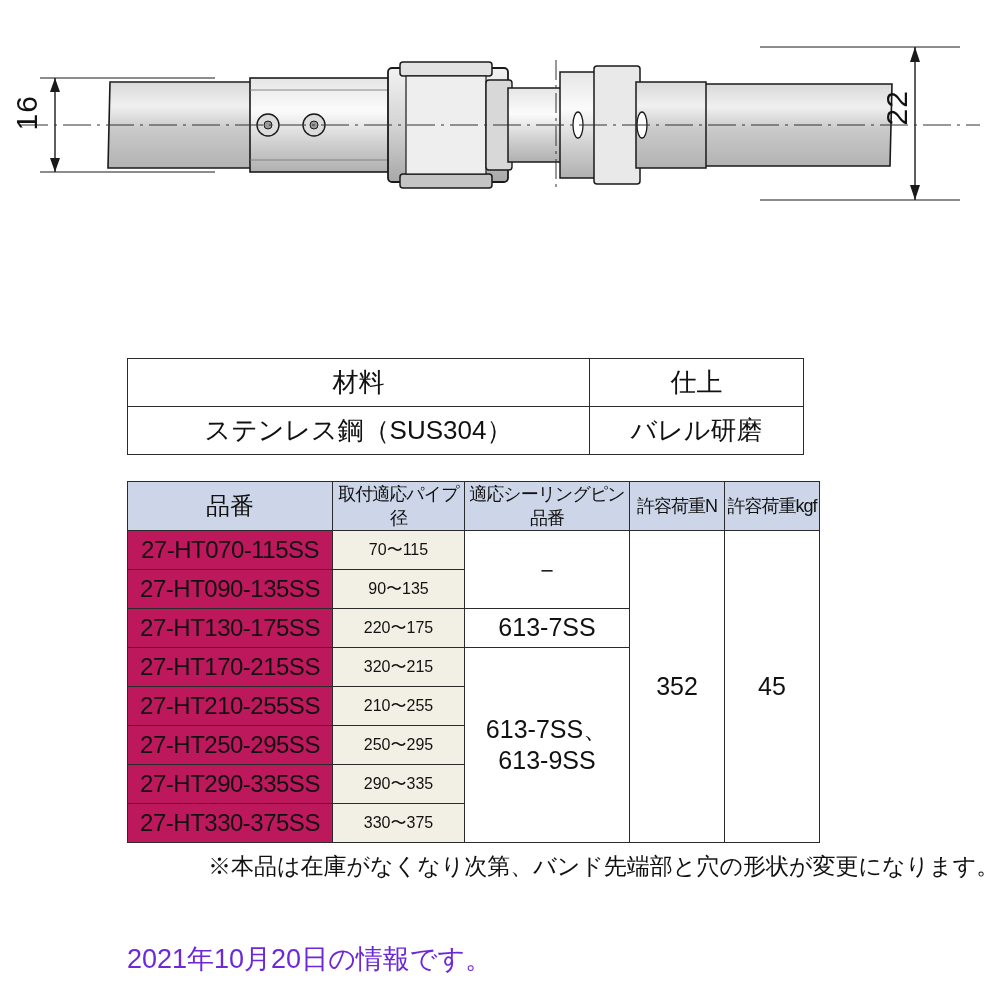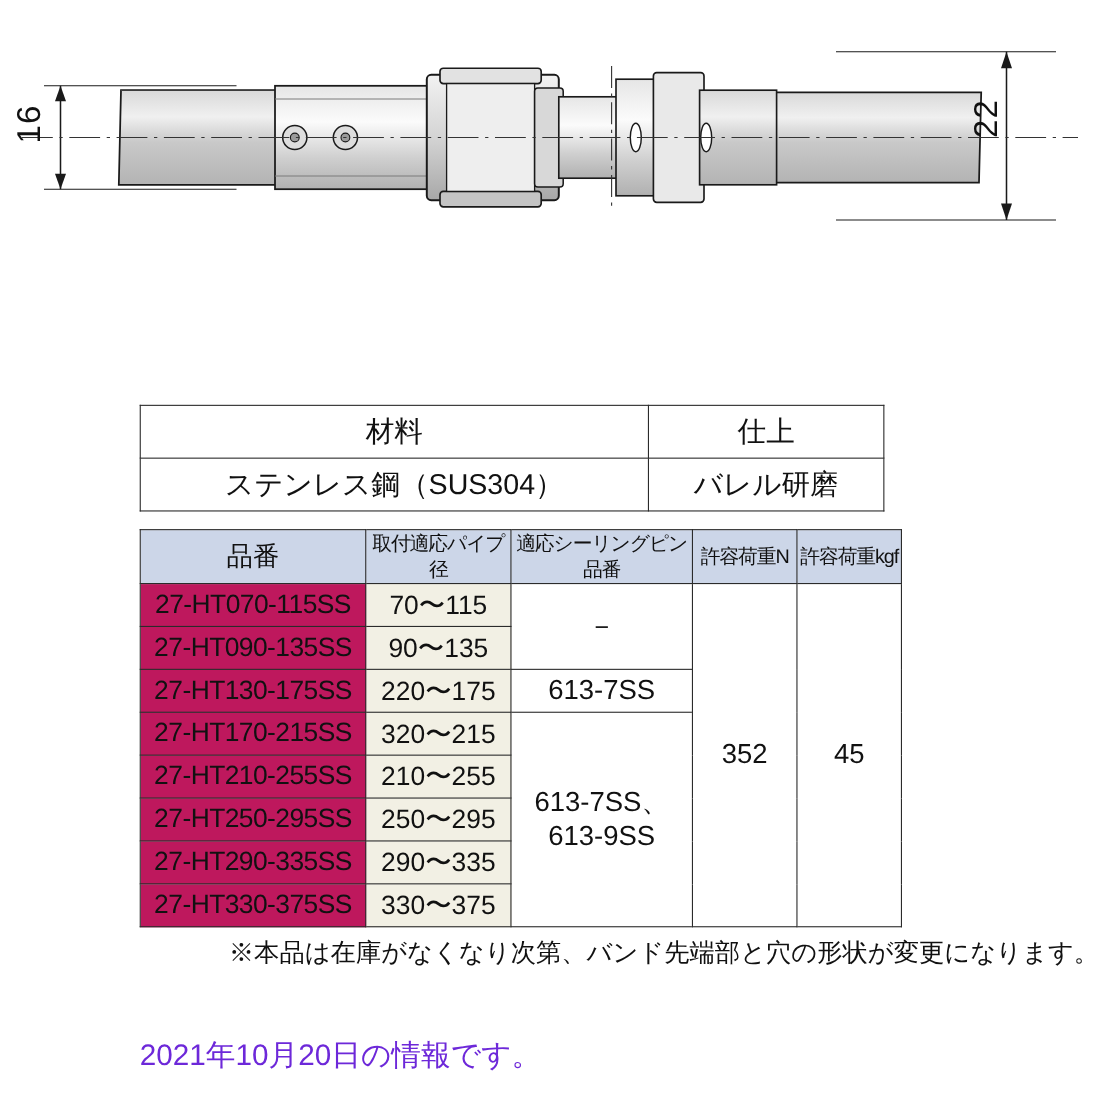--- a/index.html
+++ b/index.html
@@ -33,21 +33,21 @@
     transform: rotate(180deg);
     font-family: "Liberation Sans", sans-serif;
   }
   #dim-left-label { left: 10px; top: 95px; }
   #dim-right-label { left: 880px; top: 90px; }
 
   
   #material-table {
     position: absolute;
     left: 127px;
-    top: 368px;
+    top: 358px;
     width: 659px;
     border-collapse: collapse;
     table-layout: fixed;
   }
   #material-table td {
     border: 1px solid #2b2b2b;
     text-align: center;
     font-size: 26px;
     padding: 6px 4px;
     height: 32px;
@@ -80,21 +80,21 @@
     height: 36px;
   }
   #spec-table thead th.narrow-head { font-size: 18px; letter-spacing: -1px; }
   #spec-table tbody td.code-cell {
     background: #be185d;
     font-size: 24px;
     letter-spacing: -0.5px;
   }
   #spec-table tbody td.range-cell {
     background: #f2f0e4;
-    font-size: 24px;
+    font-size: 16px;
   }
   #spec-table tbody td.pin-cell,
   #spec-table tbody td.load-cell {
     background: #ffffff;
     font-size: 25px;
     line-height: 1.25;
   }
   .col-code { width: 204px; }
   .col-range { width: 131px; }
   .col-pin { width: 164px; }

